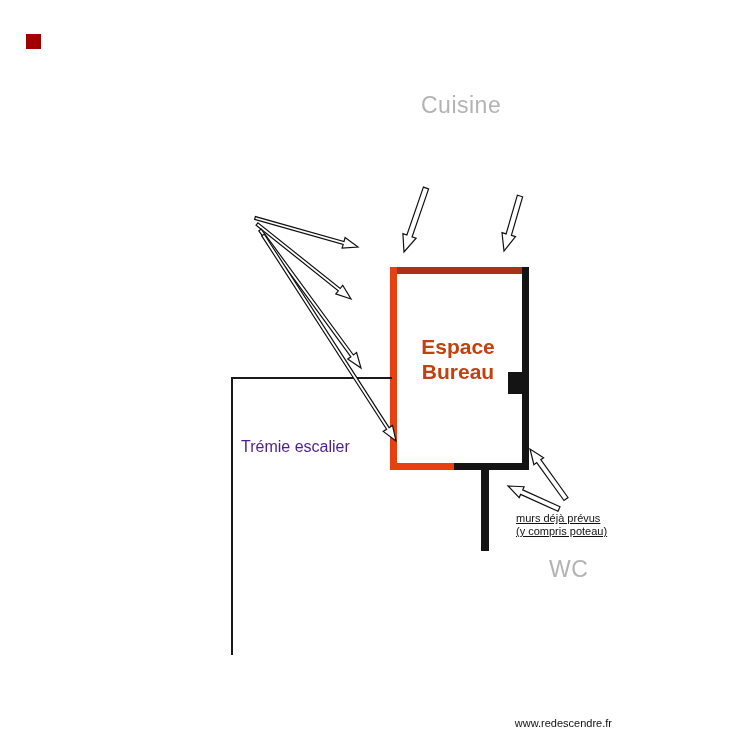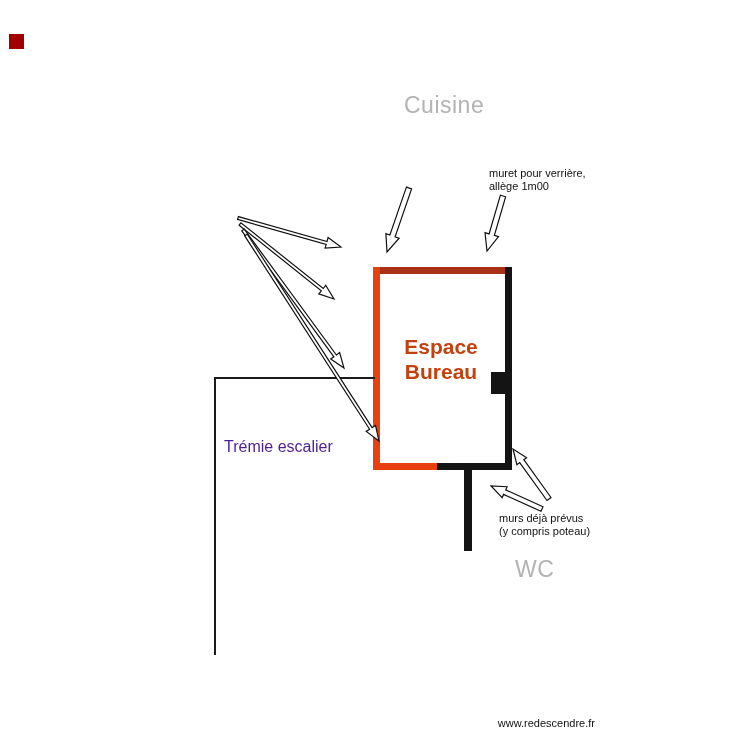--- a/index.html
+++ b/index.html
@@ -1,18 +1,18 @@
 <!DOCTYPE html>
 <html><head>
 <meta charset="utf-8">
 <style>
   html,body{margin:0;padding:0;background:#ffffff;}
   #canvas{
     position:relative;width:640px;height:750px;background:#ffffff;overflow:hidden;
-    font-family:"Liberation Sans","DejaVu Sans",sans-serif;color:#111111;
+    font-family:"Liberation Sans","DejaVu Sans",sans-serif;color:#111111;margin-left:17px;
   }
   .abs{position:absolute;}
   .wall{position:absolute;}
   .wall-black{background:#141414;}
   .wall-red-bright{background:#e8400f;}
   .wall-red-dark{background:#a93117;}
   .thin-line{position:absolute;background:#1a1a1a;}
   .room-label-gray{font-size:23px;color:#b3b3b3;letter-spacing:.5px;}
   .room-label-black{font-size:21px;line-height:25px;color:#c2410c;white-space:pre-line;text-align:center;font-weight:bold;}
   .note{font-size:11px;line-height:13px;white-space:pre-line;color:#111;}
@@ -29,28 +29,26 @@
 
   <div id="legend-square" class="abs" style="left:9px;top:34px;"></div>
 
   <div class="abs room-label-gray" style="left:404px;top:92px;">Cuisine</div>
 
   <div class="abs room-label-black" style="left:396px;top:334px;width:90px;">Espace
 Bureau</div>
 
   <div class="abs plan-text-medium" style="left:224px;top:438px;">Trémie escalier</div>
 
-  <div class="abs room-label-gray" style="left:515px;top:556px;">WC</div>
+  <div class="abs room-label-gray" style="left:532px;top:556px;">WC</div>
 
 
 
-  <div class="abs note" style="left:489px;top:167px;">muret pour verrière,
-allège 1m00</div>
 
-  <div class="abs note" style="left:499px;top:512px;">murs déjà prévus
+  <div class="abs note" style="left:499px;top:512px;text-decoration:underline;">murs déjà prévus
 (y compris poteau)</div>
 
   <div class="wall wall-red-dark" style="left:373px;top:267px;width:134px;height:7px;"></div>
   <div class="wall wall-red-bright" style="left:373px;top:267px;width:7px;height:203px;"></div>
   <div class="wall wall-black" style="left:505px;top:267px;width:7px;height:203px;"></div>
   <div class="wall wall-red-bright" style="left:373px;top:463px;width:64px;height:7px;"></div>
   <div class="wall wall-black" style="left:437px;top:463px;width:75px;height:7px;"></div>
 
   <div class="wall wall-black" style="left:491px;top:372px;width:14px;height:22px;"></div>
 

